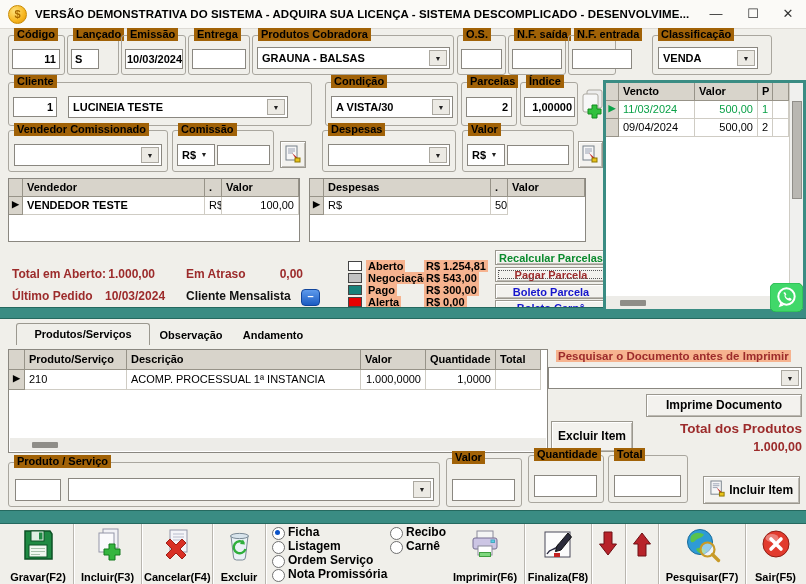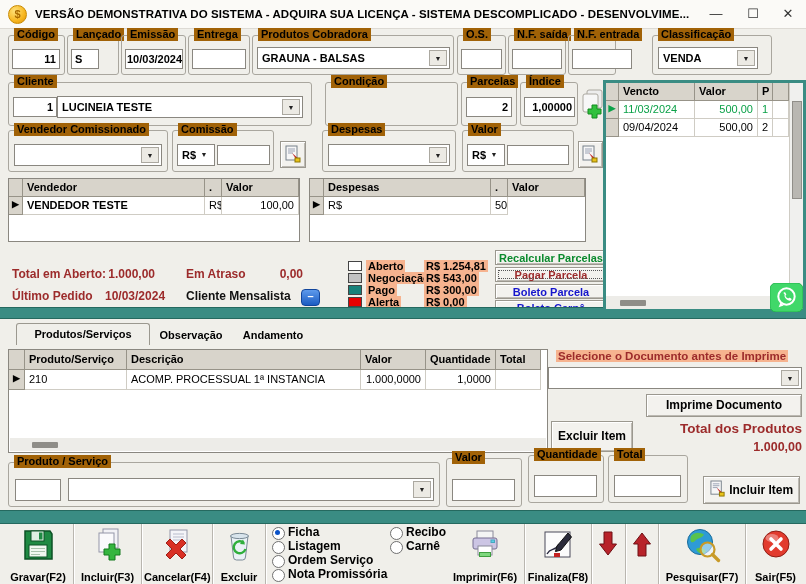--- a/index.html
+++ b/index.html
@@ -104,27 +104,31 @@
   <span class="gl">Classificação</span>
   <div class="cb" style="left:5px;top:11px;width:100px">
     <span>VENDA</span>
     <span class="ar"></span>
   </div>
 </div>
 
 <div class="g" style="left:8px;top:82px;width:304px;height:44px">
   <span class="gl">Cliente</span>
   <div class="tb num" style="left:4px;top:14px;width:44px">1</div>
-  <div class="cb" style="left:48px;top:13px;width:246px">
+  <div class="cb" style="left:59px;top:13px;width:220px">
     <span>LUCINEIA TESTE</span>
     <span class="ar"></span>
   </div>
 </div>
 <div class="g" style="left:325px;top:82px;width:133px;height:44px">
   <span class="gl">Condição</span>
+  <div class="cb" style="left:5px;top:13px;width:122px">
+    <span>A VISTA/30</span>
+    <span class="ar"></span>
+  </div>
 </div>
 <div class="g" style="left:461px;top:82px;width:56px;height:44px">
   <span class="gl">Parcelas</span>
   <div class="tb num" style="left:4px;top:14px;width:46px">2</div>
 </div>
 <div class="g" style="left:520px;top:82px;width:58px;height:44px">
   <span class="gl">Índice</span>
   <div class="tb num" style="left:3px;top:14px;width:51px;padding:0 2px">1,00000</div>
 </div>
 <div class="abs" style="left:579px;top:88px;width:26px;height:32px">
@@ -299,21 +303,21 @@
     <div class="gc" style="line-height:17px;font-weight:normal">ACOMP. PROCESSUAL 1ª INSTANCIA</div>
     <div class="gc num" style="line-height:17px;font-weight:normal">1.000,0000</div>
     <div class="gc num" style="line-height:17px;font-weight:normal">1,0000</div>
     <div class="gc" style="line-height:17px;font-weight:normal"></div>
   </div>
   <div class="scrollstrip" style="left:1px;bottom:1px;width:536px;height:13px">
     <div class="thumbh" style="left:22px;top:4px;width:26px"></div>
   </div>
 </div>
 
-<div class="abs darkred salmon" style="left:556px;top:350px;font-size:11.5px;white-space:nowrap">Selecione o Documento antes de Imprime</div>
+<div class="abs darkred salmon" style="left:556px;top:350px;font-size:11.5px;white-space:nowrap">Pesquisar o Documento antes de Imprimir</div>
 <div class="cb" style="left:548px;top:367px;width:254px">
   <span></span>
   <span class="ar"></span>
 </div>
 <div class="btn" style="left:646px;top:394px;width:156px;height:23px;line-height:21px;font-size:12px">Imprime Documento</div>
 <div class="btn" style="left:551px;top:421px;width:82px;height:31px;line-height:29px;font-size:12px">Excluir Item</div>
 <div class="abs darkred num" style="left:648px;top:421px;width:154px;font-size:13.5px">Total dos Produtos</div>
 <div class="abs darkred num" style="left:648px;top:440px;width:154px;font-size:12.5px">1.000,00</div>
 
 <div class="g" style="left:8px;top:462px;width:432px;height:45px">

